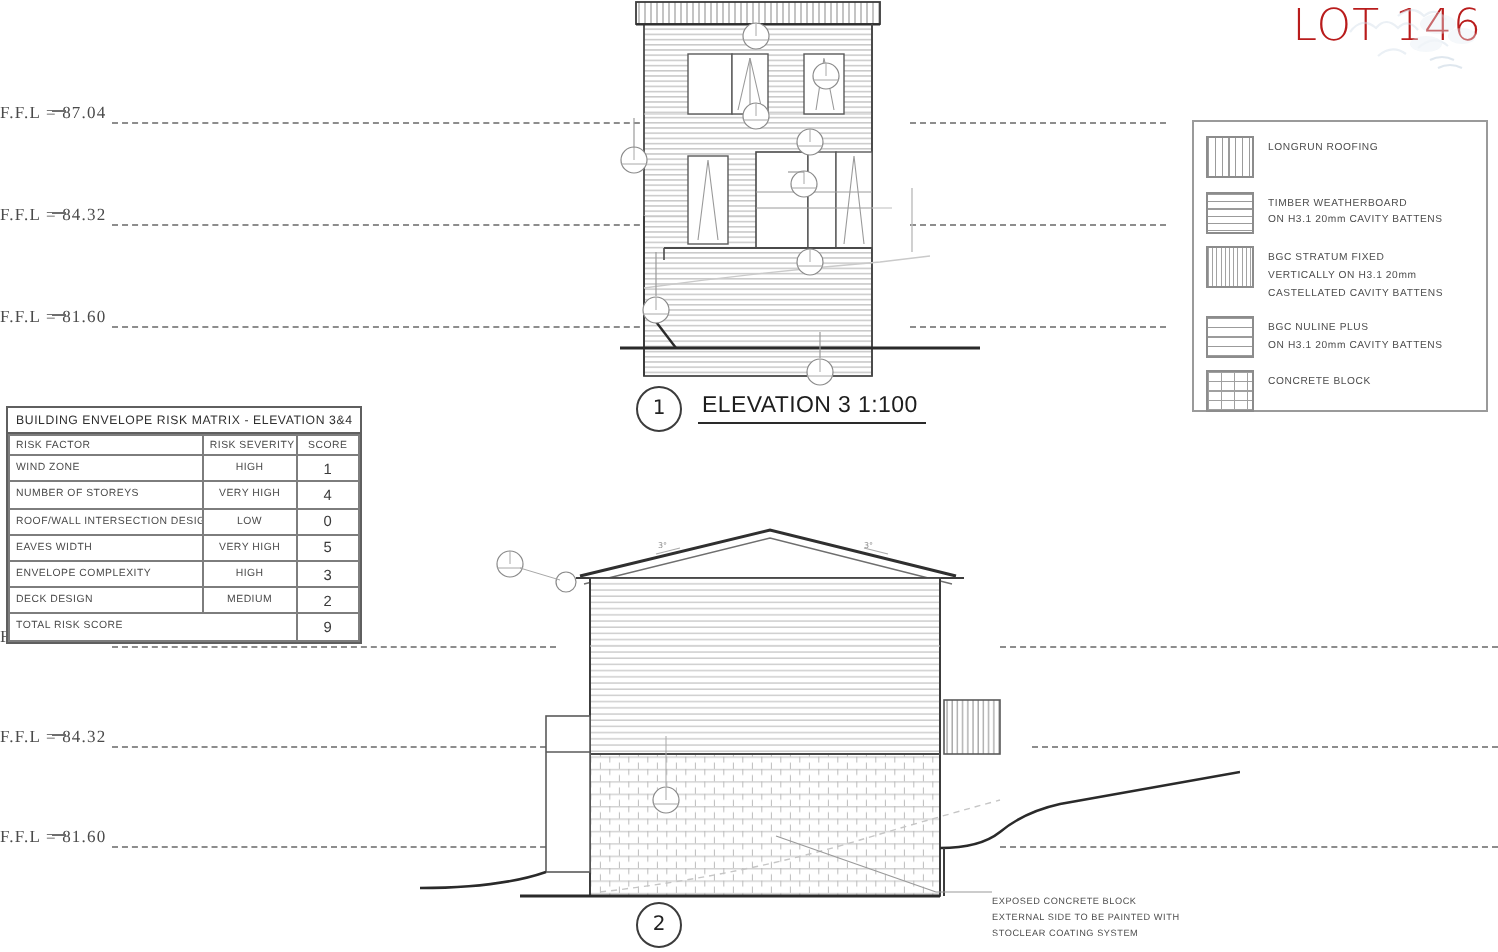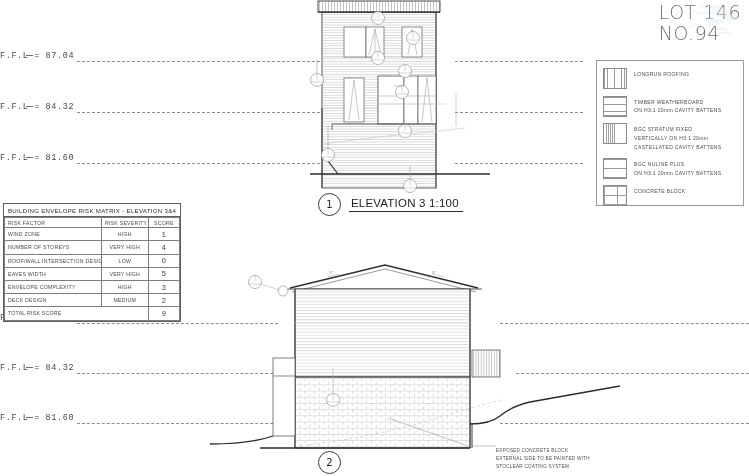--- a/index.html
+++ b/index.html
@@ -23,23 +23,23 @@
 
   
   #title-block {
     position: absolute;
     right: 8px;
     top: 2px;
     text-align: left;
     line-height: 1.08;
   }
   #title-block .tline {
-    font-size: 19px;
+    font-size: 22px;
     letter-spacing: 0.5px;
-    color: #737373;
+    color: #b91c1c;
     font-family: "DejaVu Sans", sans-serif;
     font-weight: 300;
   }
   .watermark {
     position: absolute;
     right: 2px;
     top: 0px;
     width: 70px;
     height: 46px;
     opacity: 0.5;
@@ -53,21 +53,21 @@
     height: 14px;
     display: flex;
     align-items: center;
   }
   .ffl .ffl-label {
     font-size: 8.5px;
     letter-spacing: 0.6px;
     white-space: nowrap;
     color: #4a4a4a;
     padding-right: 3px;
-    font-family: Liberation Mono, monospace;
+    font-family: Liberation Serif, serif;
   }
   .ffl .ffl-line {
     flex: 1 1 auto;
     border-top: 1px dashed #8d8d8d;
     height: 0;
     position: relative;
     top: 5px;
   }
   .ffl .tick {
     position: absolute;
@@ -233,21 +233,20 @@
         <ellipse cx="50" cy="10" rx="9" ry="5"></ellipse>
         <ellipse cx="62" cy="16" rx="7" ry="4"></ellipse>
         <ellipse cx="44" cy="20" rx="8" ry="4"></ellipse>
       </g>
       <g fill="none" stroke="#b9cbdb" stroke-width="1" opacity="0.9">
         <path d="M46 28 q6 -3 12 0"></path>
         <path d="M50 32 q6 -3 12 0"></path>
       </g>
     </svg>
     <div class="tline">LOT 146</div>
-    <div class="tline">NO.94</div>
   </div>
 
   <div class="ffl" style="top:49px; width:340px;">
     <span class="ffl-label">F.F.L = 87.04</span>
     <span class="ffl-line"></span>
     <span class="tick"></span>
   </div>
   <div class="ffl" style="top:100px; width:340px;">
     <span class="ffl-label">F.F.L = 84.32</span>
     <span class="ffl-line"></span>

